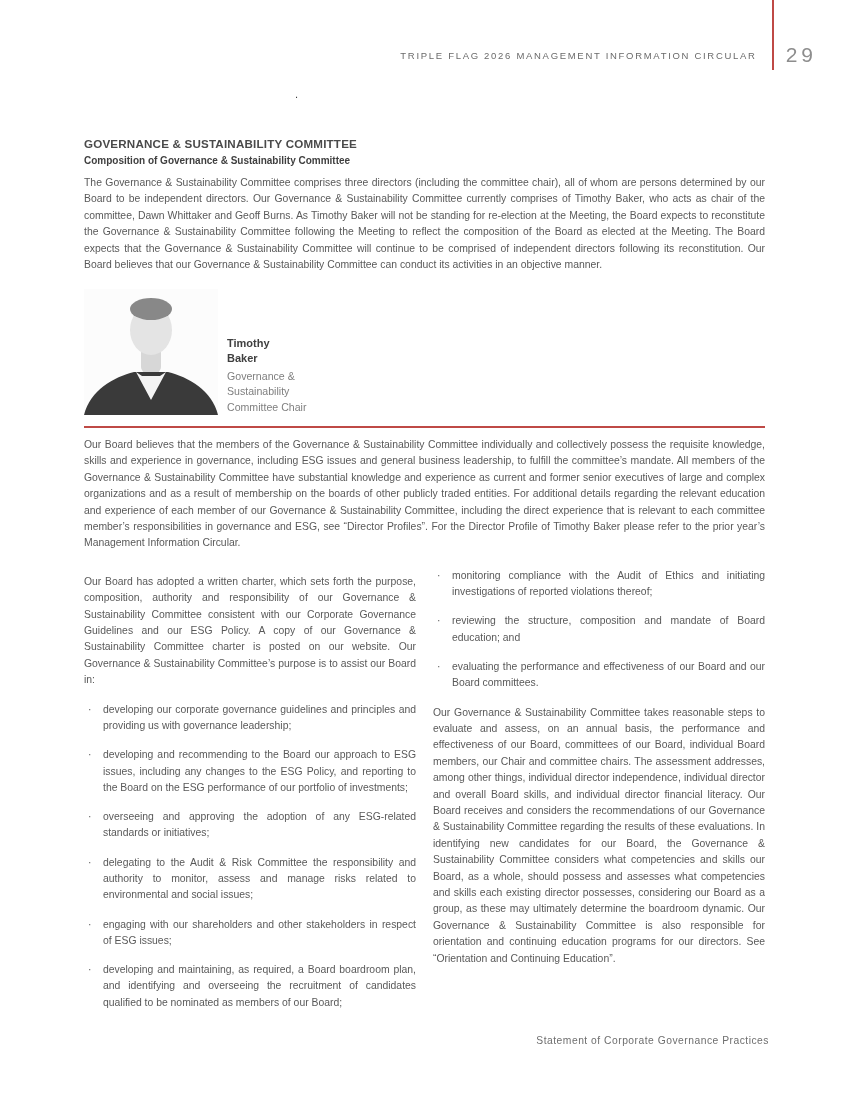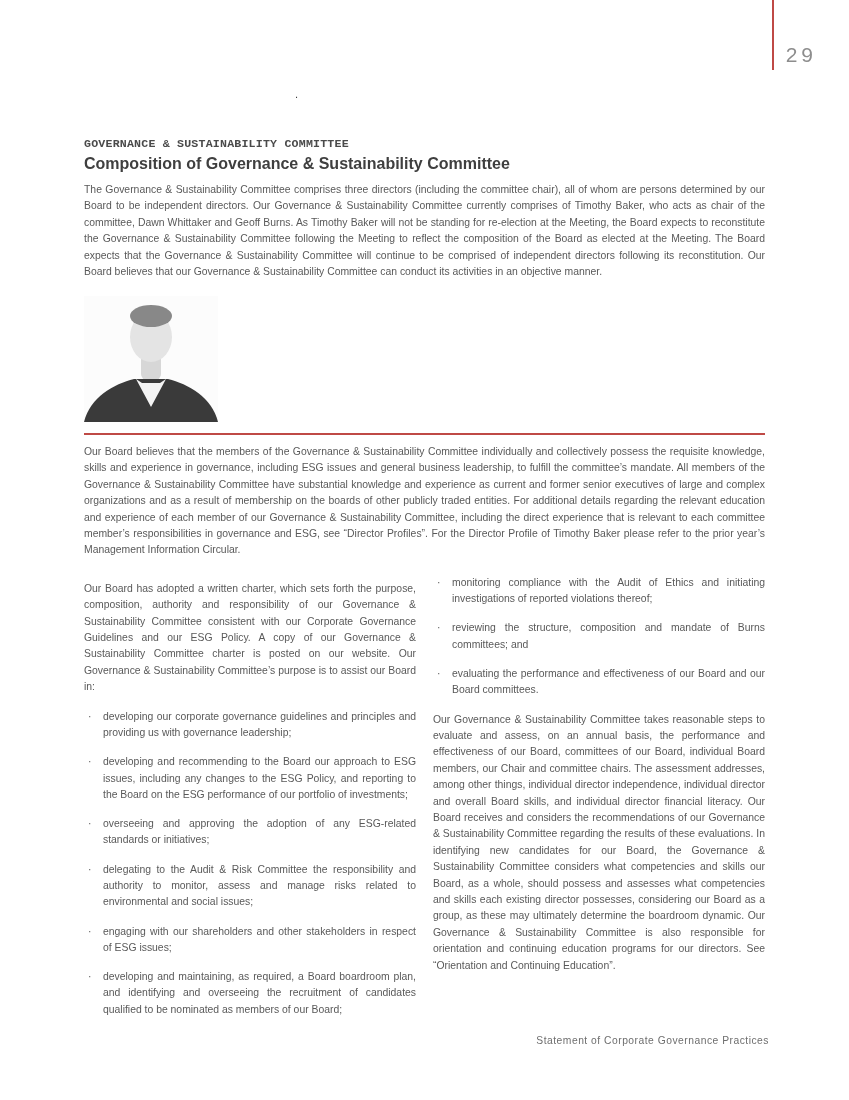--- a/index.html
+++ b/index.html
@@ -17,22 +17,22 @@
   }
   .red-bar { width:2px; height:70px; background:#bf4a46; margin-left:15px; }
   .page-num {
     font-size:21px; letter-spacing:4px; color:#8d8d8d; font-weight:400;
     margin:0 32px 3px 12px;
   }
   .stray-dot { position:absolute; left:295px; top:88px; font-size:11px; color:#3a3a3a; }
 
   
   .content { margin:0 84px; }
-  .sec-title { margin-top:67px; font-size:11.6px; font-weight:700; color:#4a4a4a; letter-spacing:0.2px;font-family:Liberation Mono, monospace; }
-  .sec-sub   { margin-top:5px;  font-size:16px; font-weight:700; color:#3f3f3f; }
+  .sec-title { margin-top:67px; font-size:11.6px; font-weight:700; color:#4a4a4a; letter-spacing:0.2px; }
+  .sec-sub   { margin-top:5px;  font-size:10px; font-weight:700; color:#3f3f3f; }
   p.body {
     font-size:10.4px; line-height:16.4px; text-align:justify;
     color:#595959; margin-top:9px;
   }
 
   
   .photos { display:flex; justify-content:space-between; align-items:flex-end; margin-top:16px; }
   .member { display:flex; align-items:flex-end; }
   .photo  { display:block; }
   .caption { margin-left:9px; width:104px; }
@@ -60,20 +60,21 @@
     position:absolute; right:80px; top:1035px;
     font-size:10.3px; letter-spacing:0.5px; color:#6e6e6e;
   }
 </style>
 </head>
 <body>
 
 <div class="page">
 
   <div class="header">
+    <div class="header-title">TRIPLE FLAG 2026 MANAGEMENT INFORMATION CIRCULAR</div>
     <div class="red-bar"></div>
     <div class="page-num">29</div>
   </div>
 
   <span class="stray-dot">.</span>
 
   <div class="content">
 
     <div class="sec-title">GOVERNANCE &amp; SUSTAINABILITY COMMITTEE</div>
     <div class="sec-sub">Composition of Governance &amp; Sustainability Committee</div>
@@ -84,20 +85,25 @@
 
       <div class="member">
         <svg class="photo" width="134" height="126" viewBox="0 0 134 126">
           <rect width="134" height="126" fill="#fcfcfc"></rect>
           <rect x="57" y="58" width="20" height="26" rx="6" fill="#d7d7d7"></rect>
           <ellipse cx="67" cy="41" rx="21" ry="25" fill="#e4e4e4"></ellipse>
           <ellipse cx="67" cy="20" rx="21" ry="11" fill="#888888"></ellipse>
           <path d="M0 126 C6 101 30 88 50 83 L84 83 C104 88 128 101 134 126 Z" fill="#3a3a3a"></path>
           <polygon points="52,83 67,111 82,83 76,87 58,87" fill="#f4f4f4"></polygon>
         </svg>
+        <div class="caption">
+          <div class="name">Timothy</div>
+          <div class="name">Baker</div>
+          <div class="role">Governance &amp; Sustainability Committee Chair</div>
+        </div>
       </div>
 
 
 
     </div>
 
     <div class="rule"></div>
 
     <p class="body">Our Board believes that the members of the Governance &amp; Sustainability Committee individually and collectively possess the requisite knowledge, skills and experience in governance, including ESG issues and general business leadership, to fulfill the committee’s mandate. All members of the Governance &amp; Sustainability Committee have substantial knowledge and experience as current and former senior executives of large and complex organizations and as a result of membership on the boards of other publicly traded entities. For additional details regarding the relevant education and experience of each member of our Governance &amp; Sustainability Committee, including the direct experience that is relevant to each committee member’s responsibilities in governance and ESG, see “Director Profiles”. For the Director Profile of Timothy Baker please refer to the prior year’s Management Information Circular.</p>
 
@@ -134,21 +140,21 @@
       </div>
 
       <div class="col">
         <ul class="bullets first">
           <li>
               <span class="marker">·</span>
               <span class="btext">monitoring compliance with the Audit of Ethics and initiating investigations of reported violations thereof;</span>
             </li>
           <li>
               <span class="marker">·</span>
-              <span class="btext">reviewing the structure, composition and mandate of Burns committees; and</span>
+              <span class="btext">reviewing the structure, composition and mandate of Board education; and</span>
             </li>
           <li>
               <span class="marker">·</span>
               <span class="btext">evaluating the performance and effectiveness of our Board and our Board committees.</span>
             </li>
         </ul>
         <p class="body">Our Governance &amp; Sustainability Committee takes reasonable steps to evaluate and assess, on an annual basis, the performance and effectiveness of our Board, committees of our Board, individual Board members, our Chair and committee chairs. The assessment addresses, among other things, individual director independence, individual director and overall Board skills, and individual director financial literacy. Our Board receives and considers the recommendations of our Governance &amp; Sustainability Committee regarding the results of these evaluations. In identifying new candidates for our Board, the Governance &amp; Sustainability Committee considers what competencies and skills our Board, as a whole, should possess and assesses what competencies and skills each existing director possesses, considering our Board as a group, as these may ultimately determine the boardroom dynamic. Our Governance &amp; Sustainability Committee is also responsible for orientation and continuing education programs for our directors. See “Orientation and Continuing Education”.</p>
       </div>
 
     </div>

